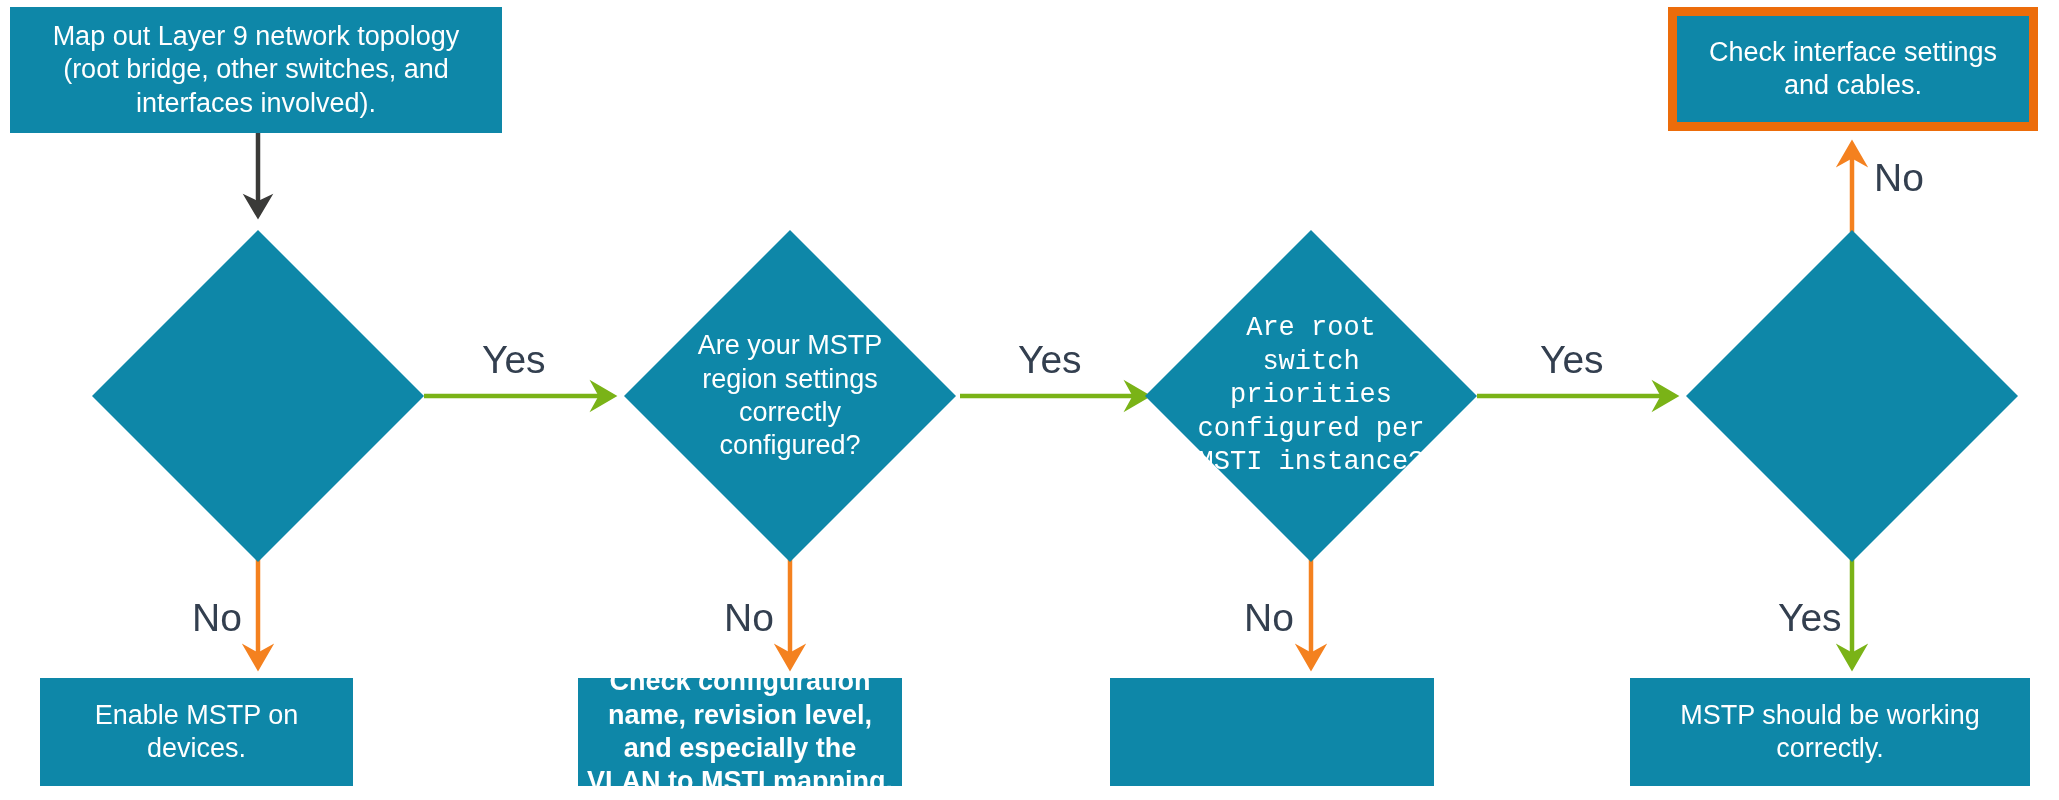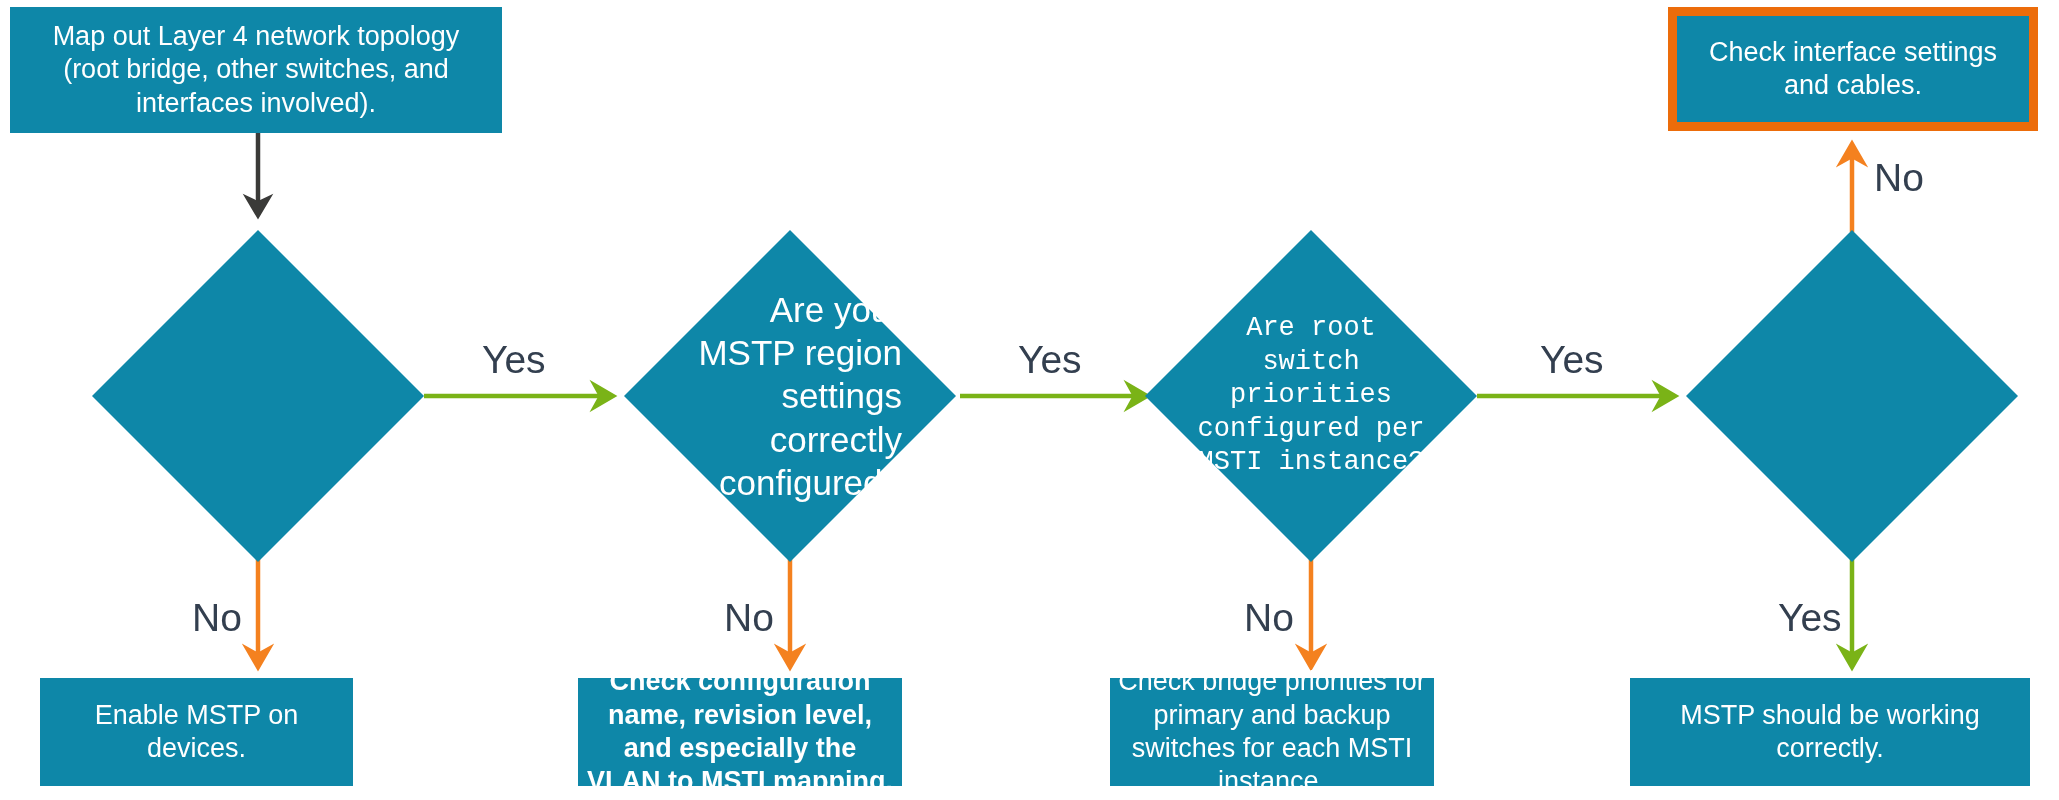--- a/index.html
+++ b/index.html
@@ -78,51 +78,50 @@
     <line x1="790" y1="558" x2="790" y2="666" stroke="#f4811f" stroke-width="4.5" marker-end="url(#ah-orange)"></line>
 
     <line x1="1311" y1="558" x2="1311" y2="666" stroke="#f4811f" stroke-width="4.5" marker-end="url(#ah-orange)"></line>
 
     <line x1="1852" y1="232" x2="1852" y2="145" stroke="#f4811f" stroke-width="4.5" marker-end="url(#ah-orange)"></line>
 
     <line x1="1852" y1="558" x2="1852" y2="666" stroke="#7ab317" stroke-width="4.5" marker-end="url(#ah-green)"></line>
   </svg>
 
   <div class="rect" style="left:10px;top:7px;width:492px;height:126px;"></div>
-  <div class="node-text" style="left:26px;top:7px;width:460px;height:126px;font-size:27px;">Map out Layer 4 network topology (root bridge, other switches, and interfaces involved).</div>
+  <div class="node-text" style="left:26px;top:7px;width:460px;height:126px;font-size:27px;">Map out Layer 9 network topology (root bridge, other switches, and interfaces involved).</div>
 
   <div class="rect highlight" style="left:1668px;top:7px;width:370px;height:124px;"></div>
   <div class="node-text" style="left:1686px;top:7px;width:334px;height:124px;font-size:27px;">Check interface settings and cables.</div>
 
   <div class="diamond-wrap" style="left:92px;top:230px;width:332px;height:332px;">
     <div class="diamond-shape"></div>
   </div>
 
   <div class="diamond-wrap" style="left:624px;top:230px;width:332px;height:332px;">
     <div class="diamond-shape"></div>
   </div>
-  <div class="node-text" style="left:678px;top:230px;width:224px;height:332px;font-size:35px;text-align:right;">Are your MSTP region settings correctly configured?</div>
+  <div class="node-text" style="left:678px;top:230px;width:224px;height:332px;font-size:27px;">Are your MSTP region settings correctly configured?</div>
 
   <div class="diamond-wrap" style="left:1145px;top:230px;width:332px;height:332px;">
     <div class="diamond-shape"></div>
   </div>
   <div class="node-text" style="left:1190px;top:230px;width:242px;height:332px;font-size:27px;font-family:Liberation Mono, monospace;">Are root switch priorities configured per MSTI instance?</div>
 
   <div class="diamond-wrap" style="left:1686px;top:230px;width:332px;height:332px;">
     <div class="diamond-shape"></div>
   </div>
 
   <div class="rect" style="left:40px;top:678px;width:313px;height:108px;"></div>
   <div class="node-text" style="left:50px;top:678px;width:293px;height:108px;font-size:27px;">Enable MSTP on devices.</div>
 
   <div class="rect" style="left:578px;top:678px;width:324px;height:108px;"></div>
   <div class="node-text" style="left:584px;top:678px;width:312px;height:108px;font-size:27px;font-weight:bold;">Check configuration name, revision level, and especially the VLAN to MSTI mapping.</div>
 
   <div class="rect" style="left:1110px;top:678px;width:324px;height:108px;"></div>
-  <div class="node-text" style="left:1116px;top:678px;width:312px;height:108px;font-size:27px;">Check bridge priorities for primary and backup switches for each MSTI instance.</div>
 
   <div class="rect" style="left:1630px;top:678px;width:400px;height:108px;"></div>
   <div class="node-text" style="left:1646px;top:678px;width:368px;height:108px;font-size:27px;">MSTP should be working correctly.</div>
 
   <div class="edge-label" style="left:482px;top:340px;">Yes</div>
 
   <div class="edge-label" style="left:1018px;top:340px;">Yes</div>
 
   <div class="edge-label" style="left:1540px;top:340px;">Yes</div>
 

